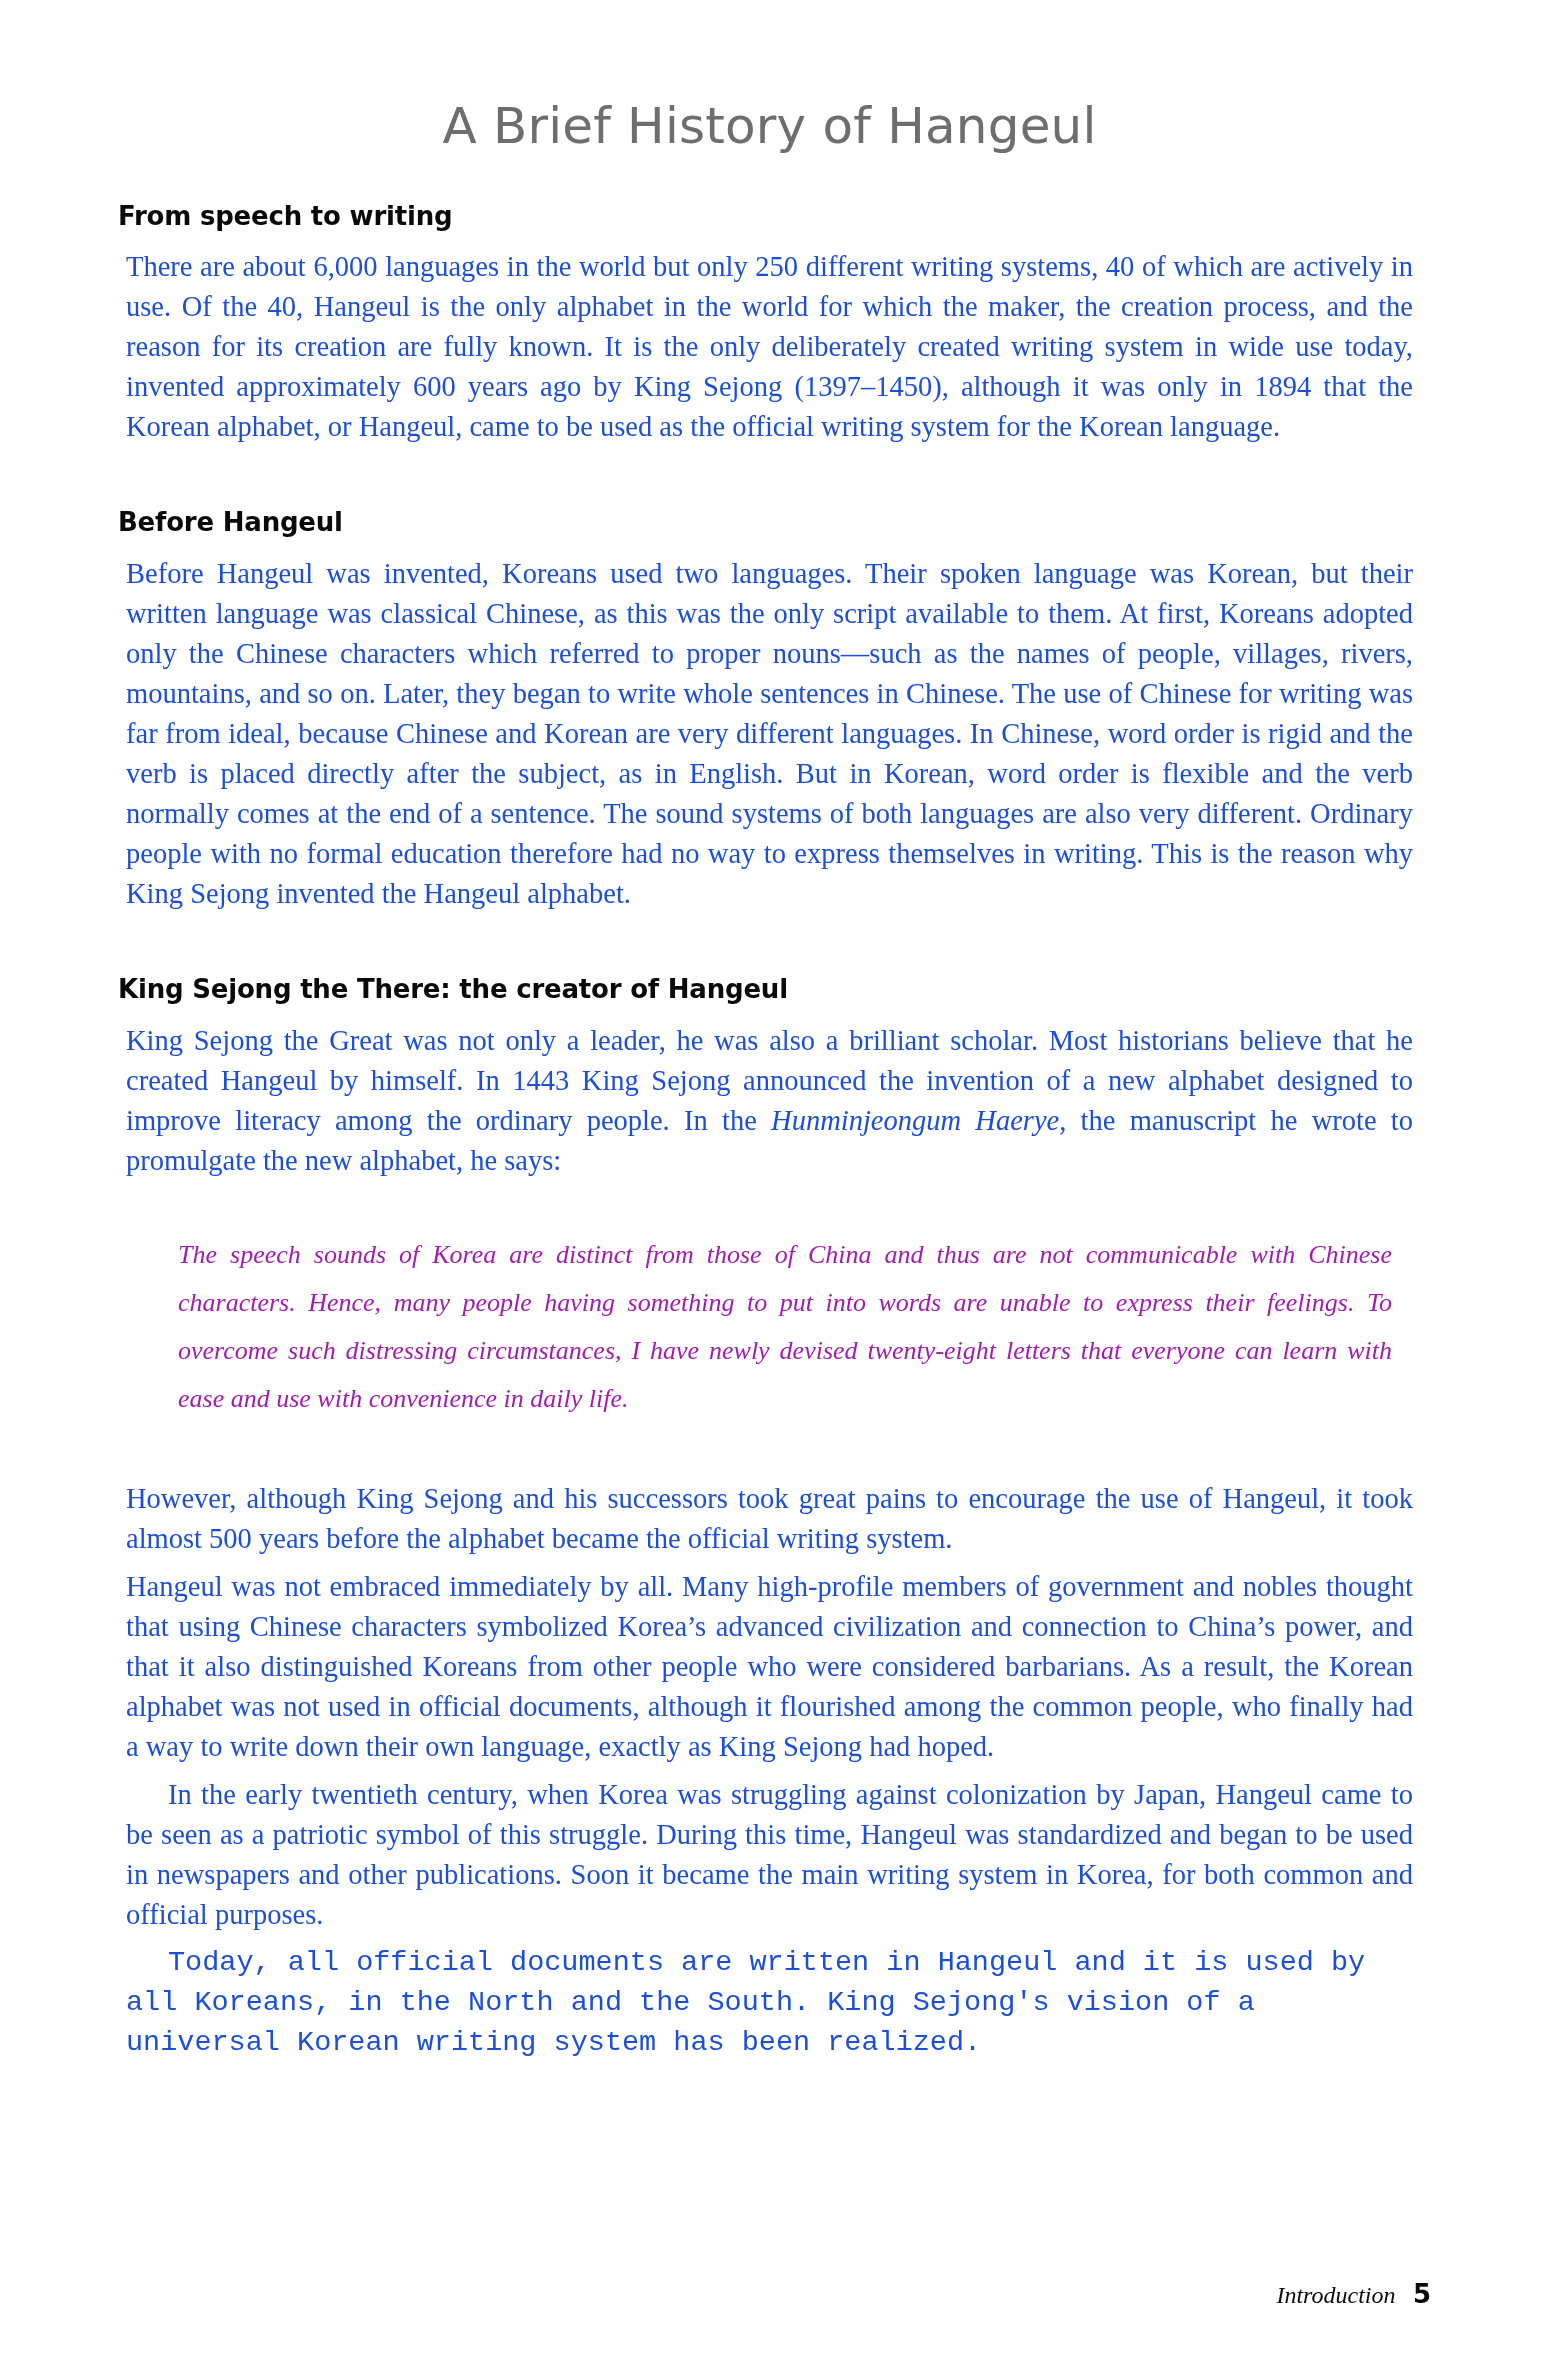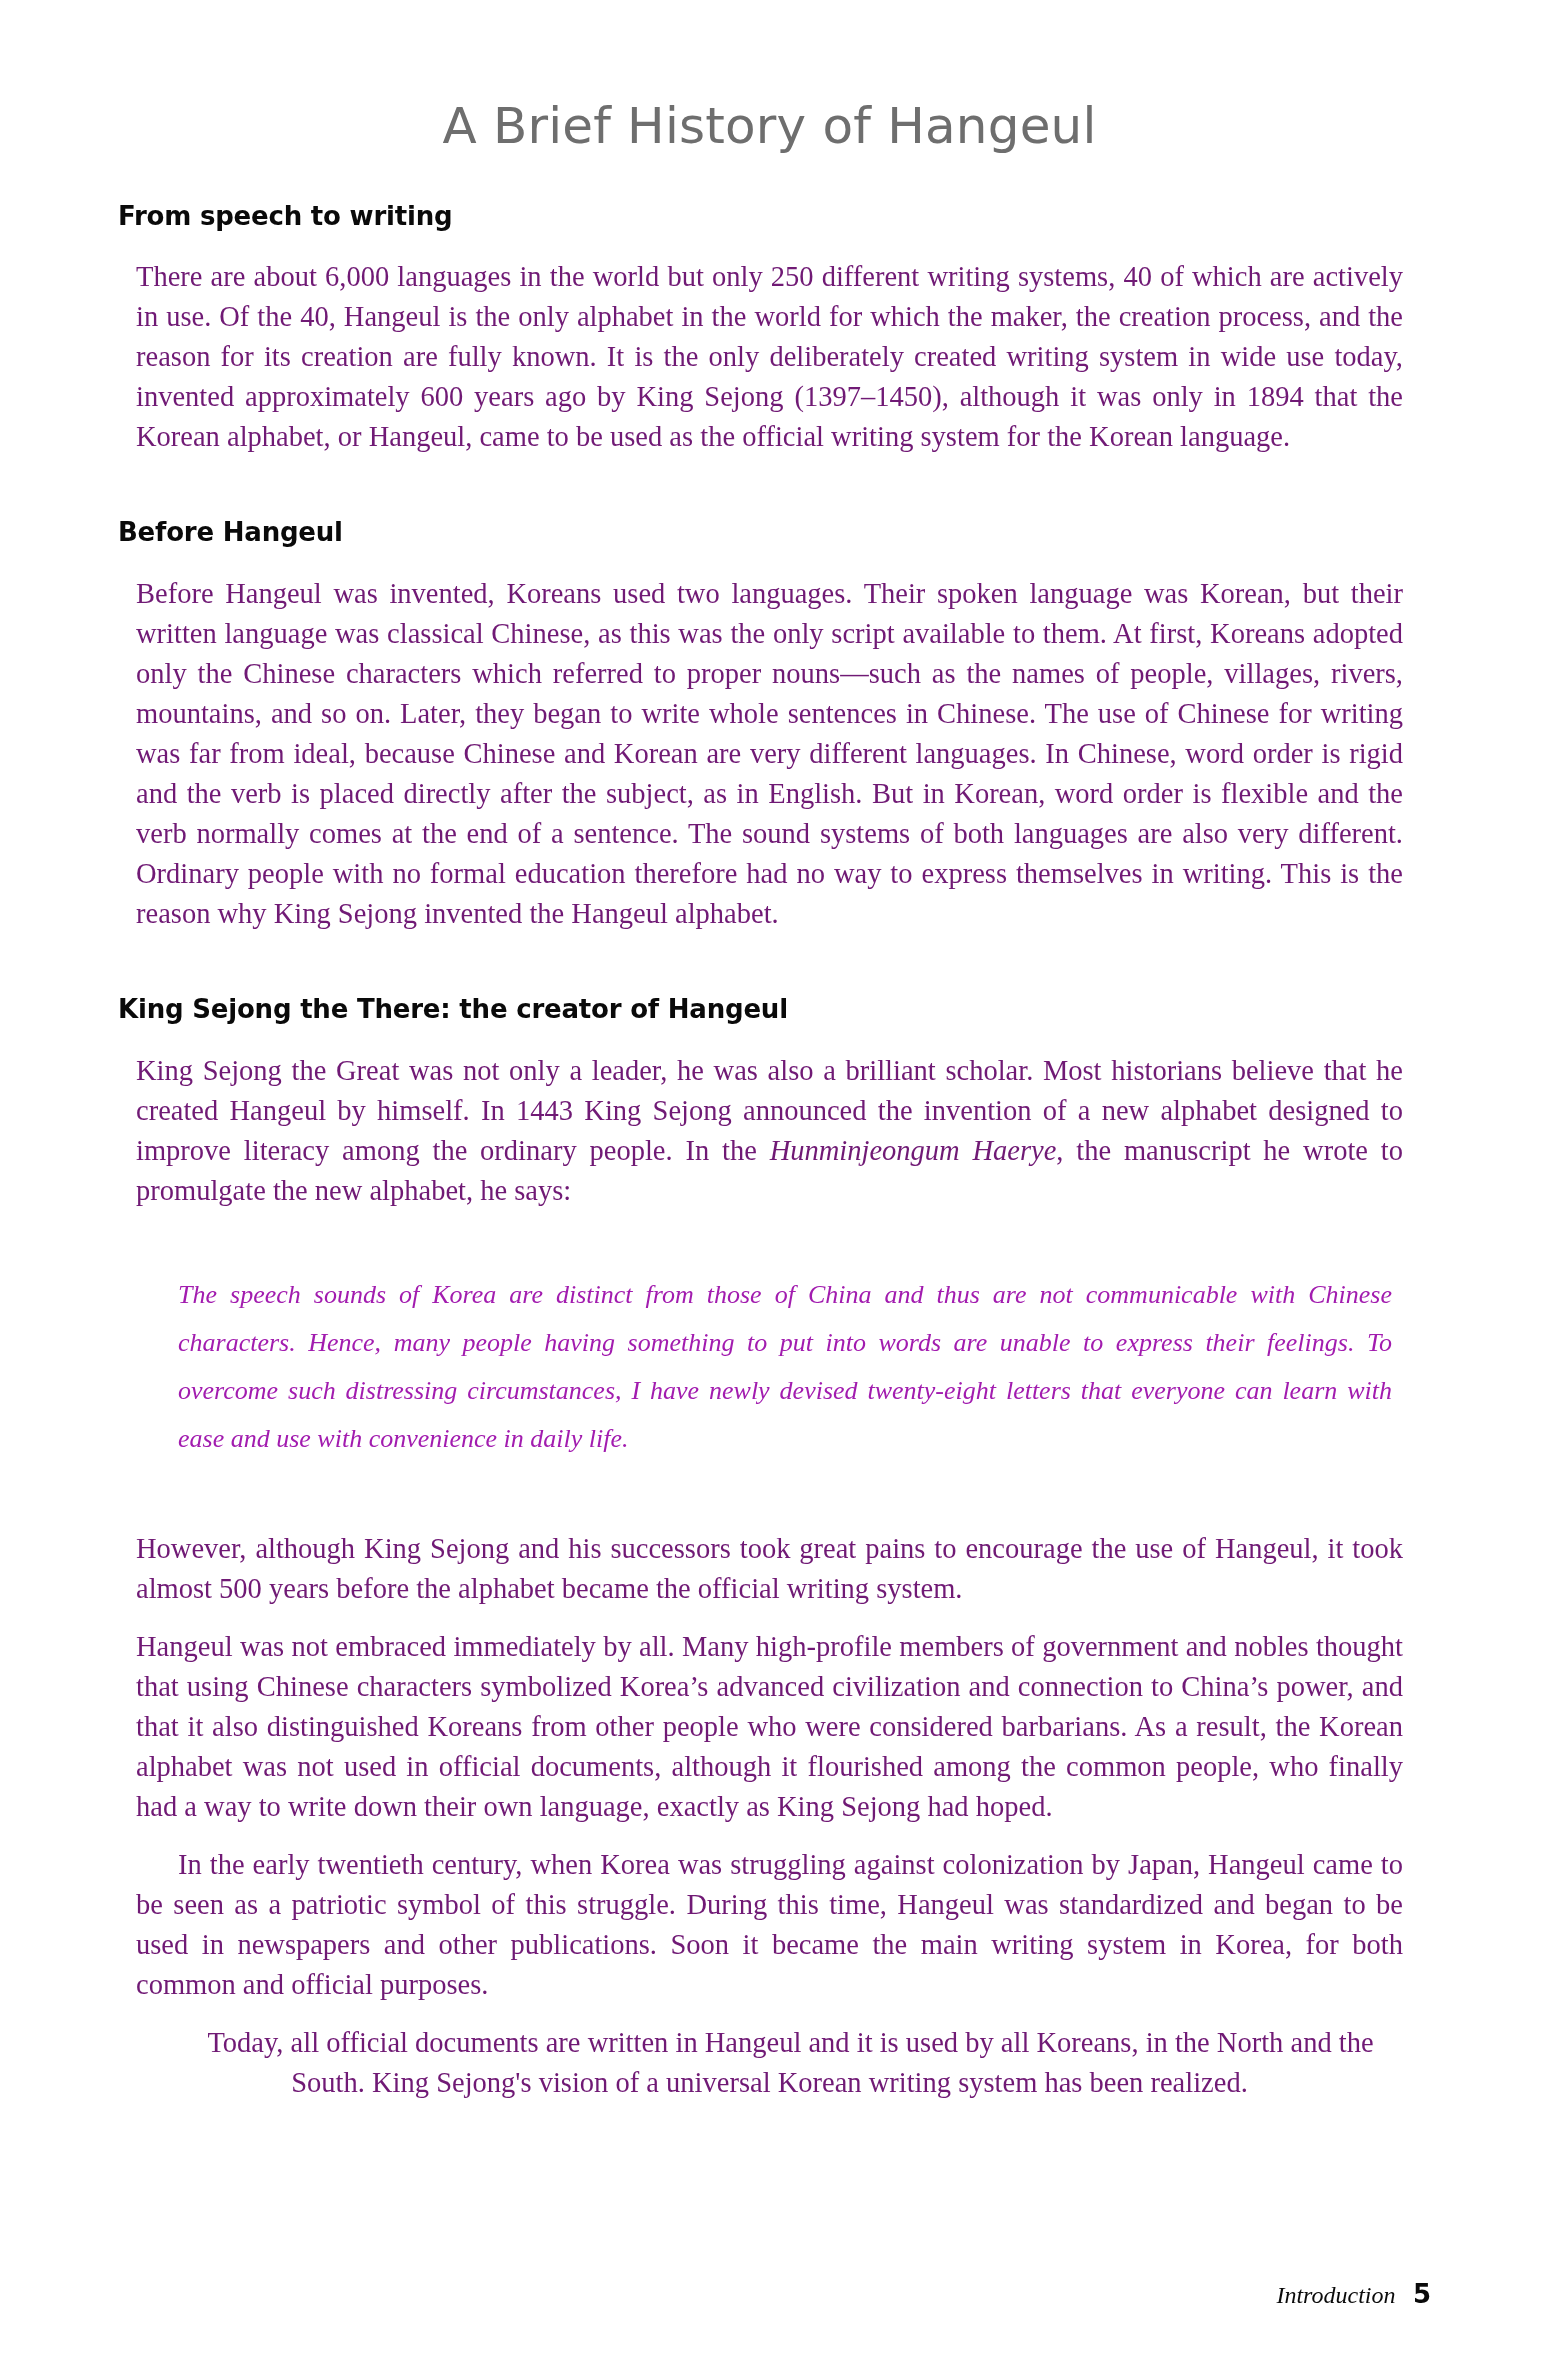--- a/index.html
+++ b/index.html
@@ -59,35 +59,35 @@
   }
 
   .sec-gap-first { margin-top: 48px; }
   .sec-gap      { margin-top: 60px; }
 
   
   .body-text {
     font-family: "Liberation Serif", serif;
     font-size: 28.5px;
     line-height: 40px;
-    color: #701a75;
+    color: #1d4ed8;
     text-align: justify;
     text-justify: inter-word;
-    margin: 18px;
+    margin: 8px;
     padding-top: 7.7px;
     hyphens: manual;
   }
 
   .body-text + .body-text {
     padding-top: 0;
   }
 
   .indent { text-indent: 42px; }
 
-  .no-justify { text-align: center; }
+  .no-justify { text-align: left; font-family: Liberation Mono, monospace; }
 
   
   .quote-block {
     margin: 0;
     padding-top: 42px;
     padding-left: 60px;
     padding-right: 29px;
   }
   .quote-text {
     font-family: "Liberation Serif", serif;

